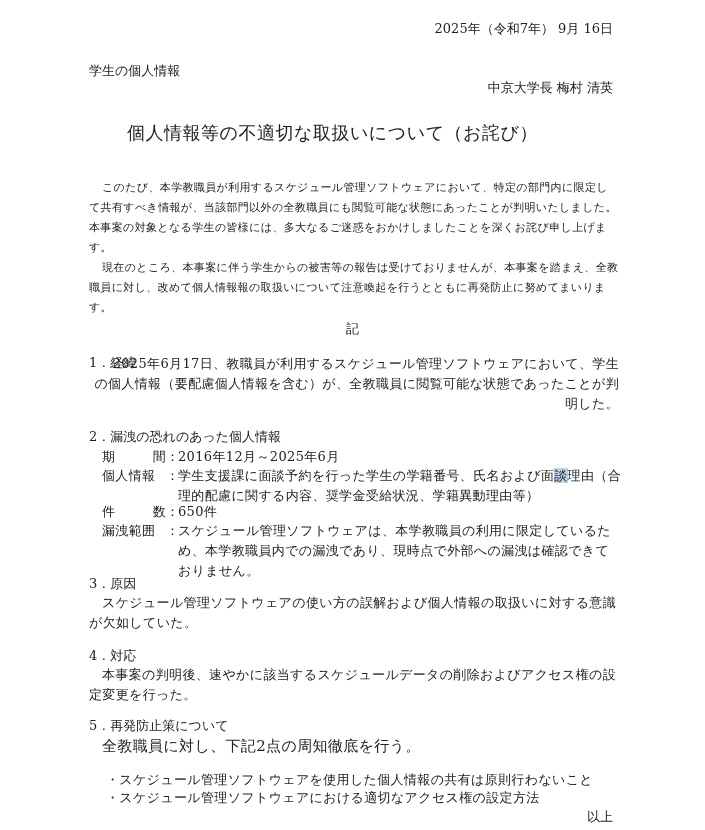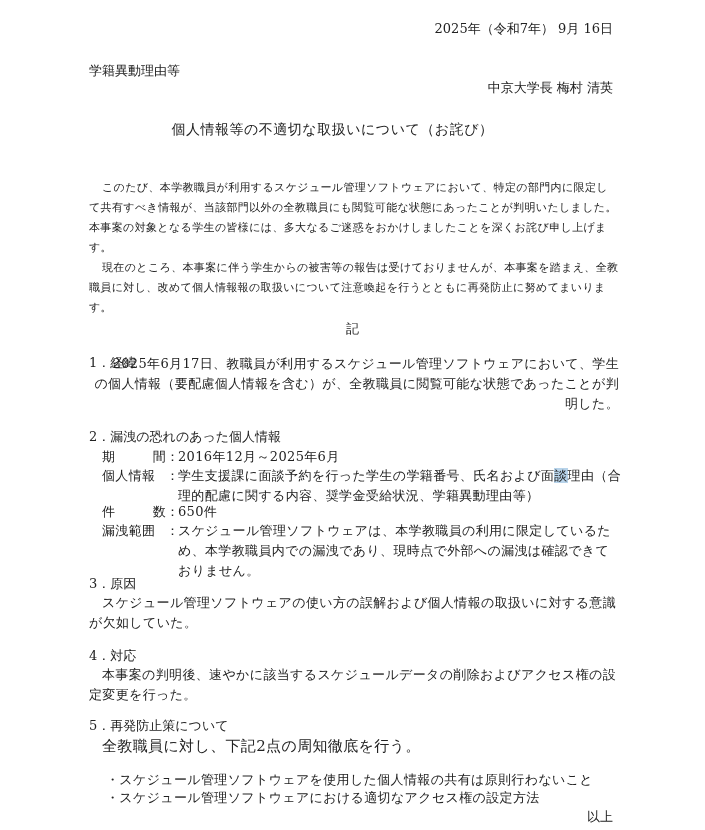--- a/index.html
+++ b/index.html
@@ -13,21 +13,21 @@
       position: relative;
       overflow: hidden;
       font-family: "DejaVu Serif", "Liberation Serif", serif;
       color: #222222;
       font-size: 13px;
     }
     .abs { position: absolute; white-space: nowrap; }
     .date { top: 20px; right: 92px; font-size: 13px; }
     .addressee { top: 62px; left: 89px; font-size: 13px; }
     .sender { top: 79px; right: 92px; font-size: 13px; }
-    .title { top: 121px; left: 0; width: 665px; text-align: center; font-size: 14px; letter-spacing: 0.5px; }
+    .title { top: 121px; left: 0; width: 665px; text-align: center; font-size: 18px; letter-spacing: 0.5px; }
     .para {
       position: absolute;
       left: 89px;
       width: 530px;
       font-size: 11px;
       line-height: 20px;
       white-space: normal;
       text-indent: 13px;
       letter-spacing: 0.35px;
     }
@@ -74,21 +74,21 @@
     .b1 { top: 754px; }
     .b2 { top: 772px; }
     .closing { top: 808px; right: 92px; font-size: 13px; }
   </style>
 </head>
 <body>
 
 <div>
 
   <div class="abs date">2025年（令和7年） 9月 16日</div>
-  <div class="abs addressee">学籍異動理由等</div>
+  <div class="abs addressee">学生の個人情報</div>
   <div class="abs sender">中京大学長 梅村 清英</div>
 
   <div class="abs title">個人情報等の不適切な取扱いについて（お詫び）</div>
 
   <div class="para p1">このたび、本学教職員が利用するスケジュール管理ソフトウェアにおいて、特定の部門内に限定して共有すべき情報が、当該部門以外の全教職員にも閲覧可能な状態にあったことが判明いたしました。本事案の対象となる学生の皆様には、多大なるご迷惑をおかけしましたことを深くお詫び申し上げます。</div>
   <div class="para p2">現在のところ、本事案に伴う学生からの被害等の報告は受けておりませんが、本事案を踏まえ、全教職員に対し、改めて個人情報報の取扱いについて注意喚起を行うとともに再発防止に努めてまいります。</div>
 
   <div class="abs ki">記</div>
 
   <div class="abs sec-head s1h">1．経緯</div>

